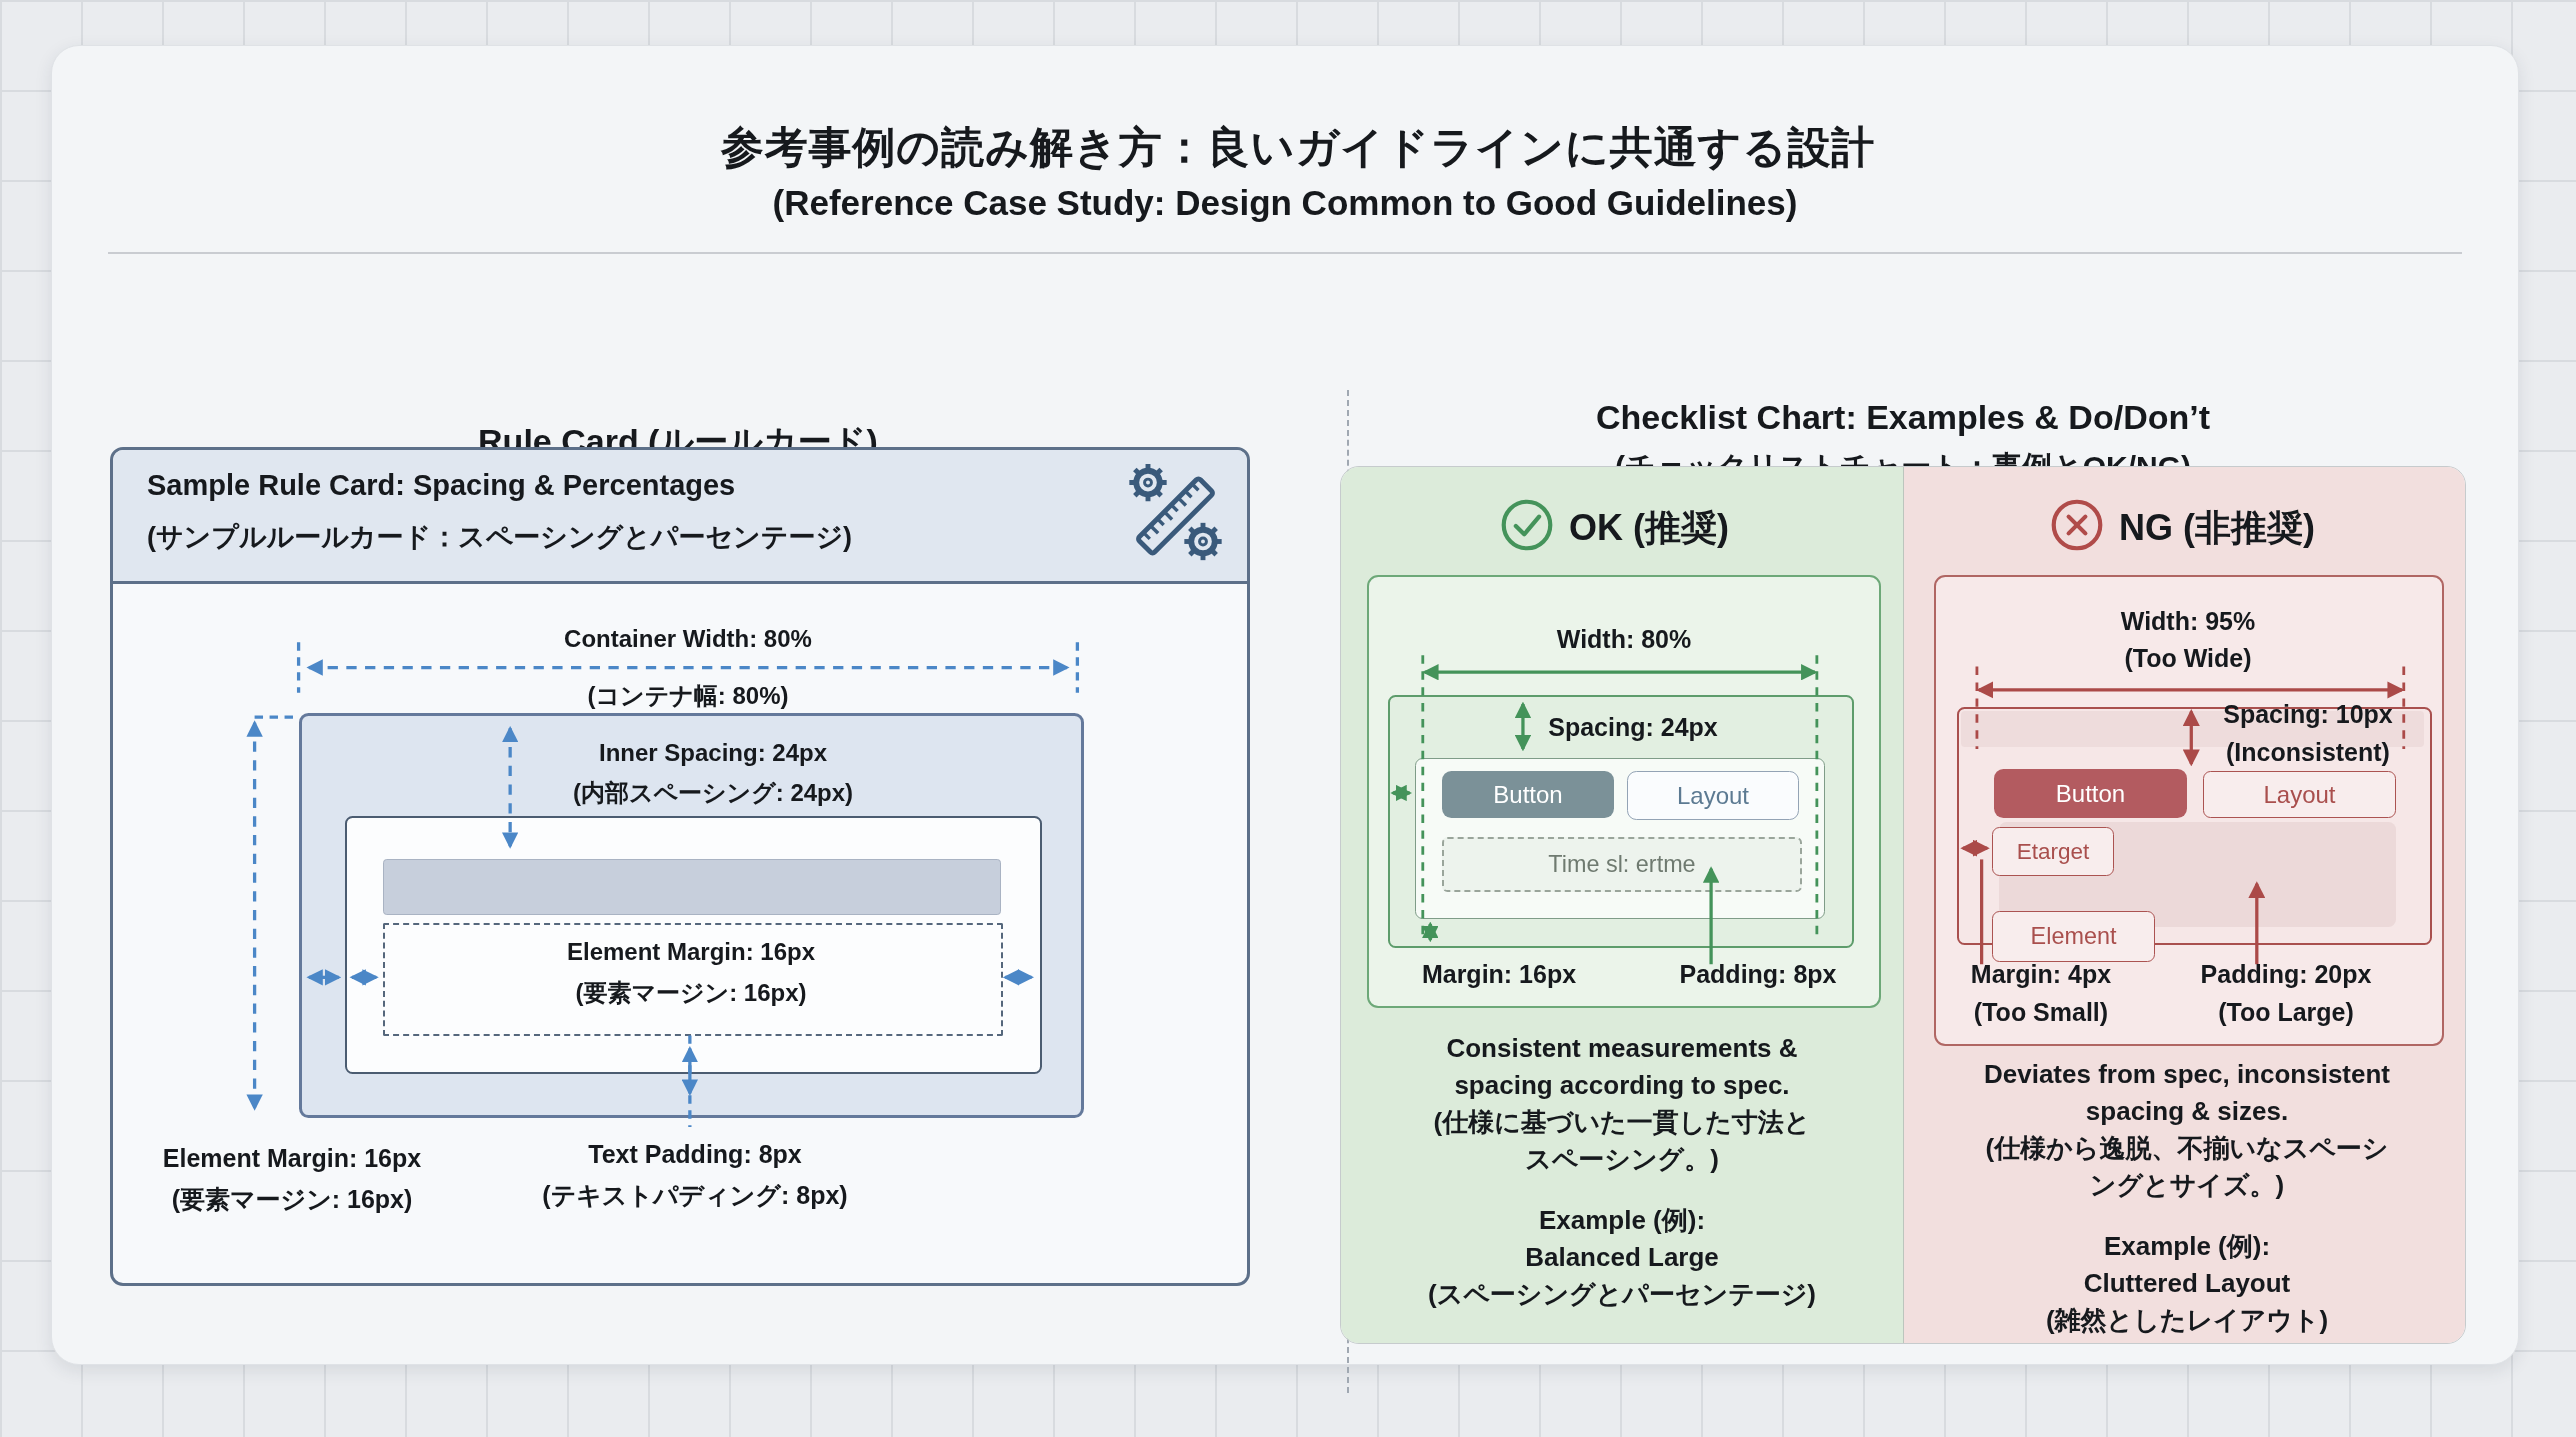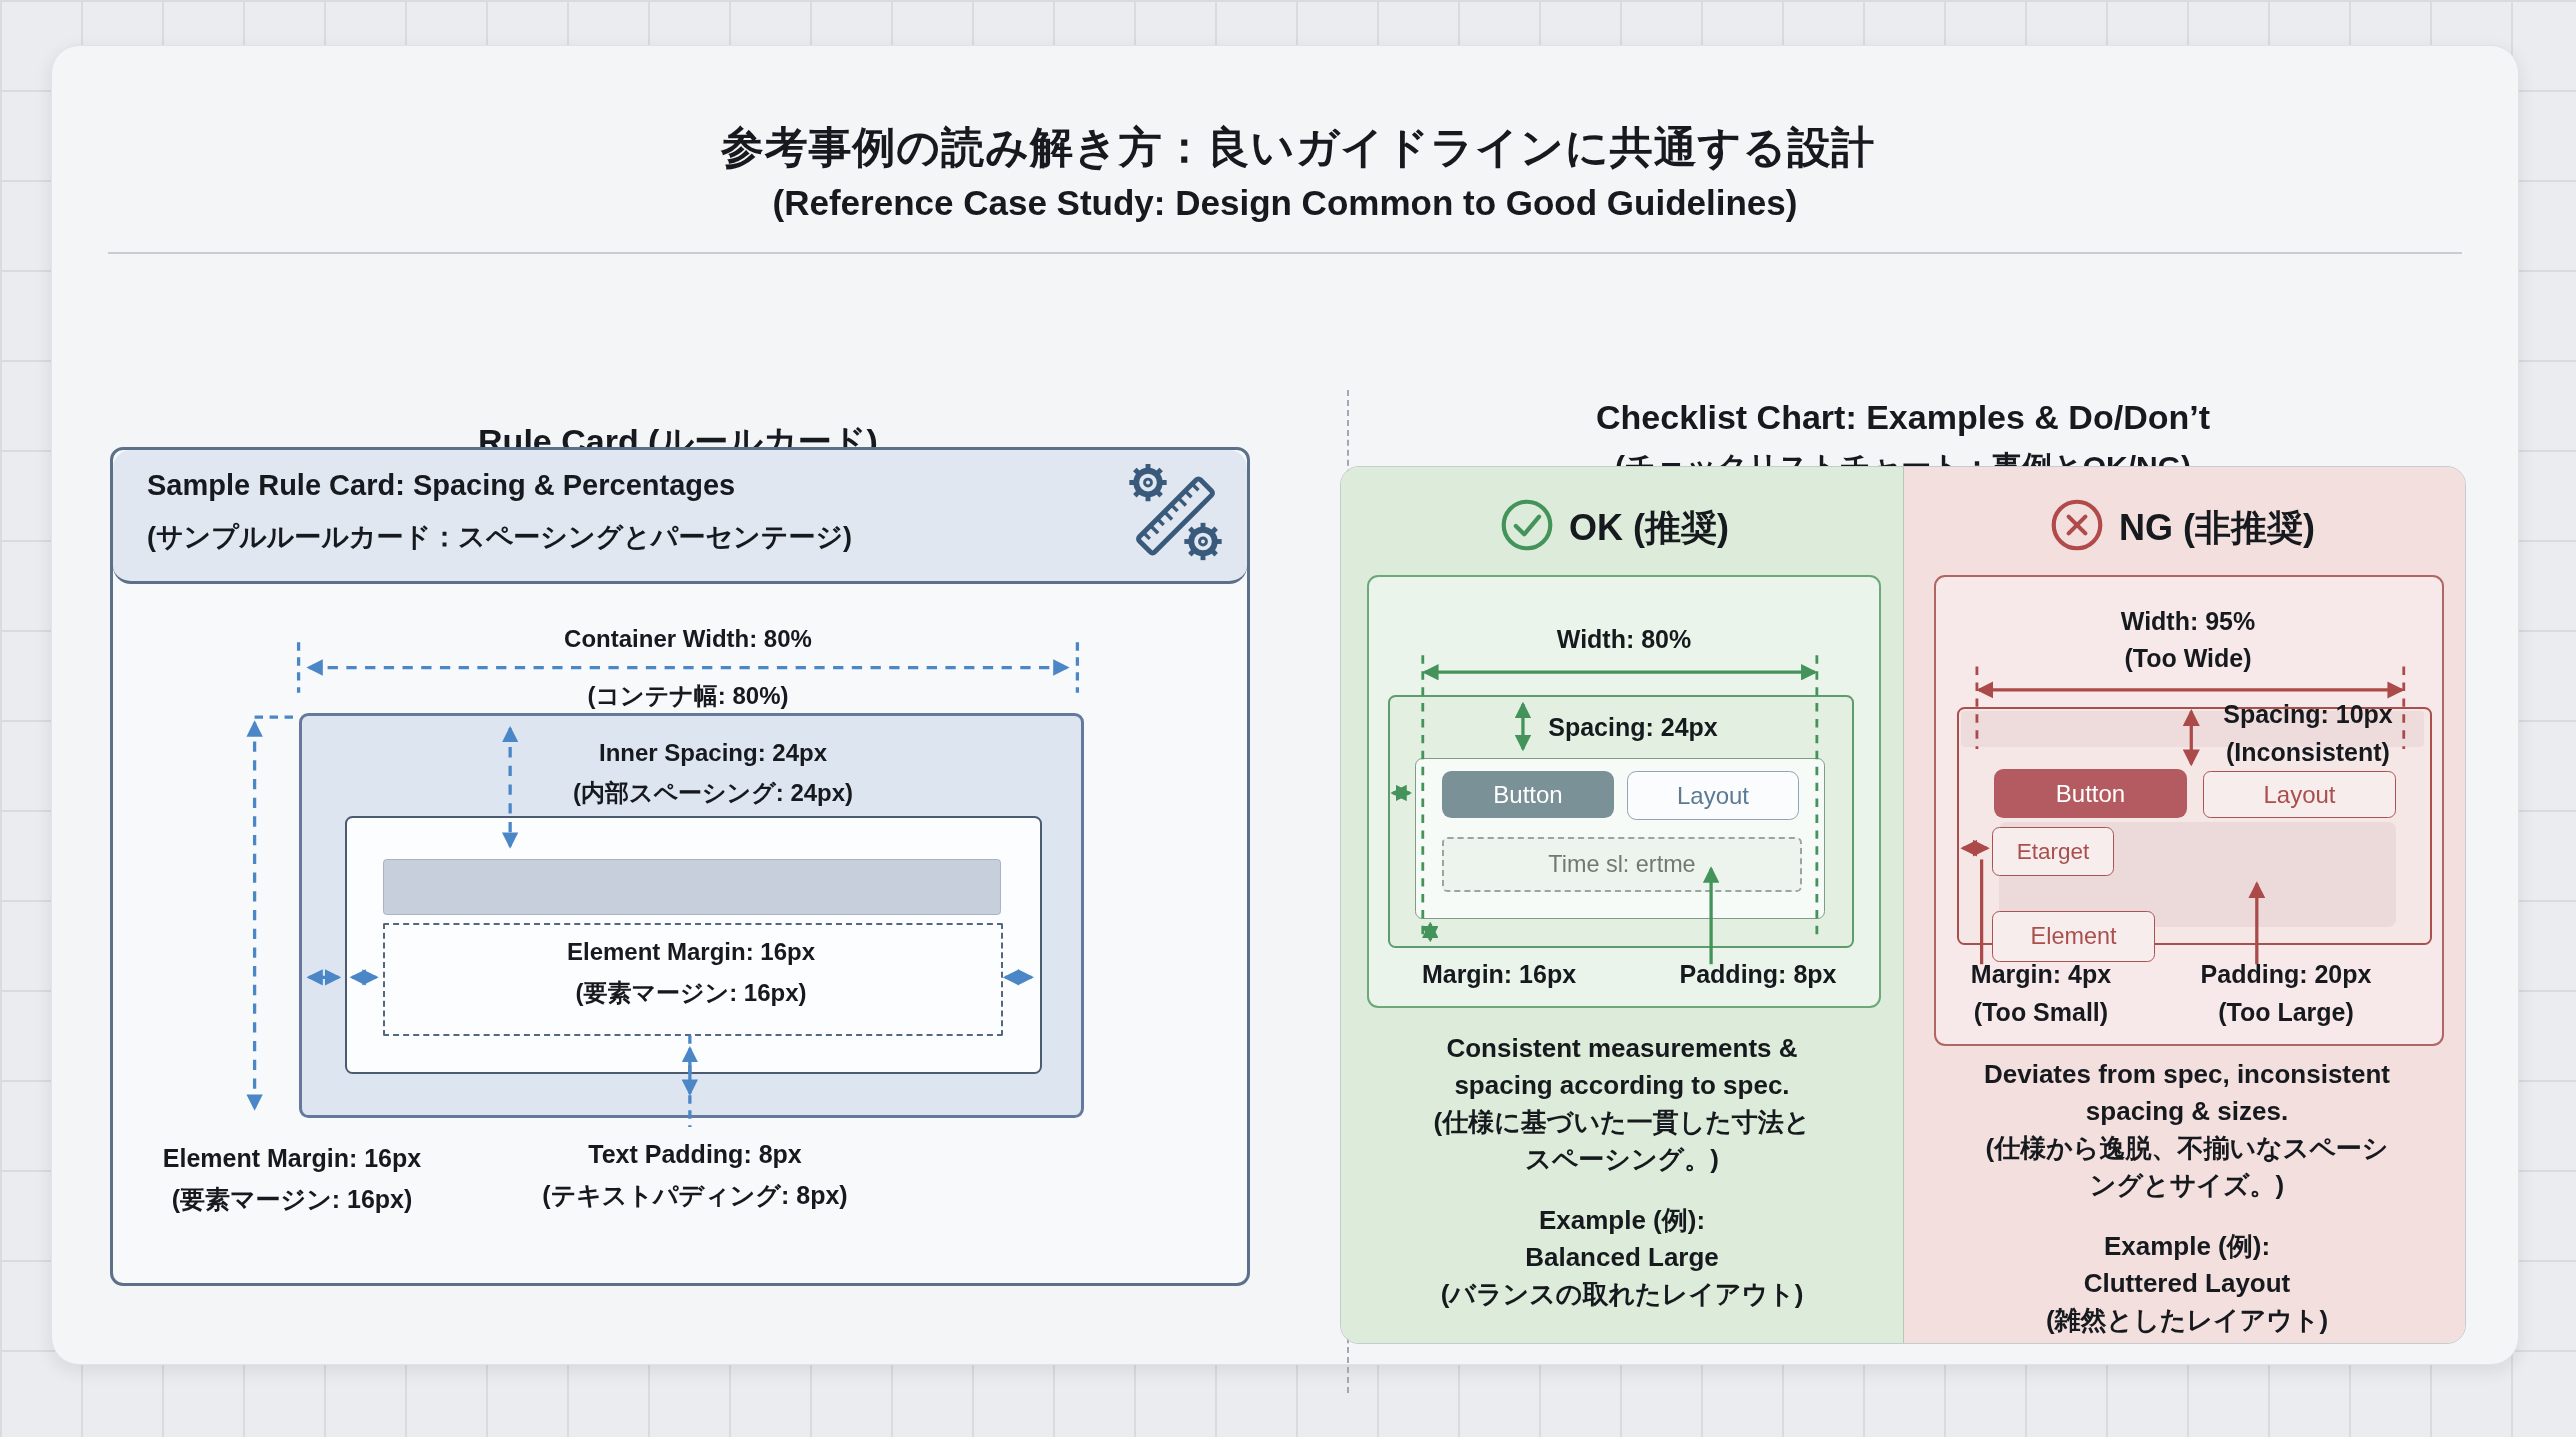--- a/index.html
+++ b/index.html
@@ -26,21 +26,21 @@
   .hdiv{position:absolute;left:56px;top:206px;width:2354px;height:0;border-top:2.3px solid #c9ccd1;}
   .subtitle{top:251px;font-size:38px;font-weight:800;}
   .sec-l{position:absolute;left:59px;top:373px;width:1134px;text-align:center;font-size:34px;font-weight:700;white-space:nowrap;}
   .sec-r1{position:absolute;left:1289px;top:352px;width:1124px;text-align:center;font-size:34px;font-weight:700;white-space:nowrap;}
   .sec-r2{position:absolute;left:1289px;top:401px;width:1124px;text-align:center;font-size:30px;font-weight:700;white-space:nowrap;}
   .vdiv{position:absolute;left:1295px;top:344px;height:1003px;width:0;border-left:2.8px dashed #a0a8b2;}
 
   
   .rule-card{position:absolute;left:110px;top:447px;width:1134px;height:833px;
     background:#f7f9fb;border:3.3px solid #5d7089;border-radius:13px;overflow:hidden;}
-  .rc-header{position:absolute;left:0;top:0;width:100%;height:131px;background:#e0e7f0;border-bottom:3.3px solid #5d7089;border-radius:18px;}
+  .rc-header{position:absolute;left:0;top:0;width:100%;height:131px;background:#e0e7f0;border-bottom:3.3px solid #5d7089;}
   .rc-title{position:absolute;left:34px;top:19px;font-size:29px;font-weight:700;white-space:nowrap;}
   .rc-title-jp{position:absolute;left:34px;top:69px;font-size:27px;font-weight:700;white-space:nowrap;}
   .rc-icon{position:absolute;right:17px;top:9.4px;}
 
   .lbl{position:absolute;transform:translateX(-50%);font-weight:600;text-align:center;white-space:nowrap;z-index:50;}
   .f26{font-size:24px;} .f27{font-size:25px;}
 
   .container-box{position:absolute;left:299px;top:713px;width:779px;height:399px;
     background:#dde5f0;border:3.3px solid #64799b;border-radius:9.4px;}
   .white-box{position:absolute;left:345px;top:816px;width:693px;height:254px;
@@ -208,21 +208,21 @@
   <div class="lbl f27" style="left:1758px;top:960px;">Padding: 8px</div>
 
   <div class="desc" style="left:1360px;top:1030px;width:524px;">
     <div>Consistent measurements &amp;</div>
     <div>spacing according to spec.</div>
     <div>(仕様に基づいた一貫した寸法と</div>
     <div>スペーシング。)</div>
     <div class="gap"></div>
     <div>Example (例):</div>
     <div>Balanced Large</div>
-    <div>(バランスの取れたレイアウト)</div>
+    <div>(スペーシングとパーセンテージ)</div>
   </div>
 
   <div class="ng-card"></div>
   <div class="ng-container"></div>
   <div class="ng-bar"></div>
   <div class="ng-panel"></div>
   <div class="btn-red">Button</div>
   <div class="btn-outline-red" style="left:2203px;top:771px;width:191px;height:45px;font-size:24px;">Layout</div>
   <div class="btn-outline-red" style="left:1992px;top:827px;width:120px;height:47px;font-size:22.5px;z-index:45;">Etarget</div>
   <div class="btn-outline-red" style="left:1992px;top:878px;width:161px;height:49px;font-size:23.4px;z-index:45;margin-top:33px;">Element</div>

